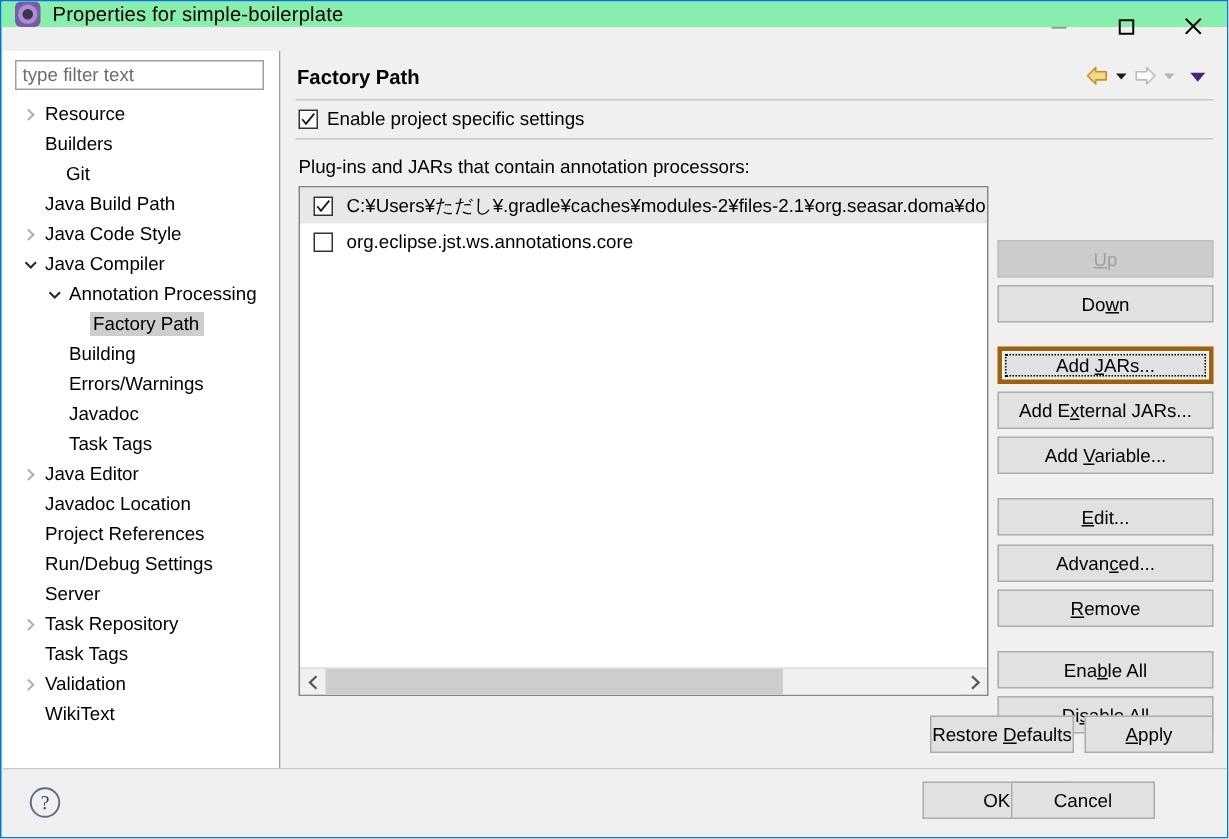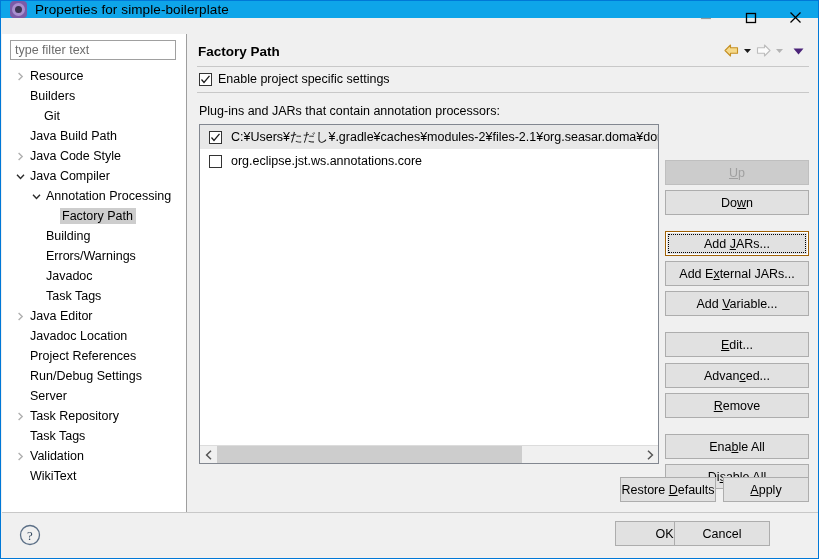--- a/index.html
+++ b/index.html
@@ -24,21 +24,21 @@
     background: #f0f0f0;
     overflow: hidden;
   }
 
   
   #titlebar {
     position: absolute;
     left: 0; top: 0;
     width: 817px;
     height: 17px;
-    background: #0ea5e9;
+    background: #86efac;
     display: flex;
     align-items: center;
   }
   #title-icon {
     width: 17px; height: 17px;
     margin-left: 9px;
     margin-right: 8px;
     flex: none;
     position: relative;
   }
@@ -280,21 +280,21 @@
     justify-content: center;
     padding: 0;
     white-space: nowrap;
   }
   .btn.disabled {
     color: #a0a0a0;
     background: #cccccc;
     border-color: #bfbfbf;
   }
   .btn.focused {
-    border: 1px solid #a16207;
+    border: 3px solid #a16207;
     background: #e1e1e1;
     box-shadow: inset 0 0 0 1px #ffffff;
   }
   .btn.focused .inner-dot {
     position: absolute;
     left: 2px; top: 2px; right: 2px; bottom: 2px;
     border: 1px dotted #000;
     pointer-events: none;
   }
   .side-btn {

